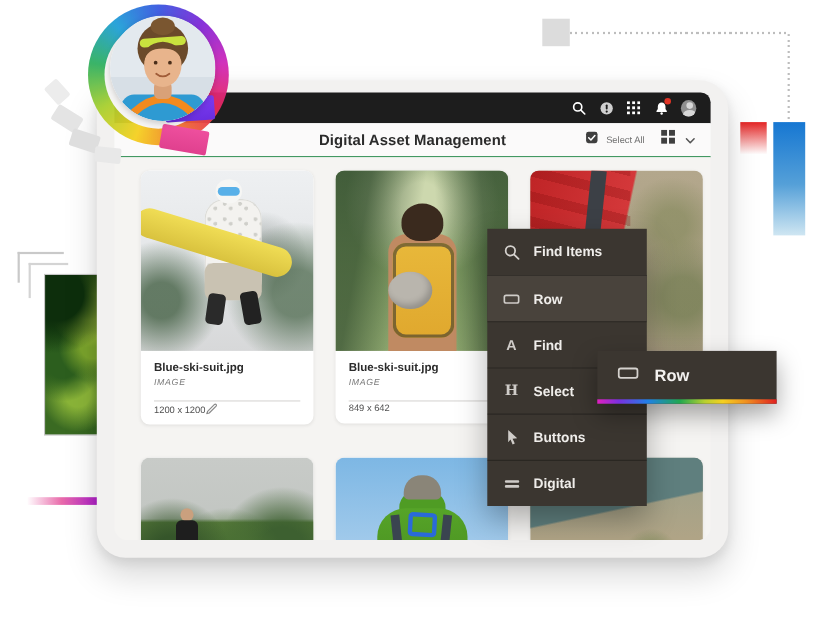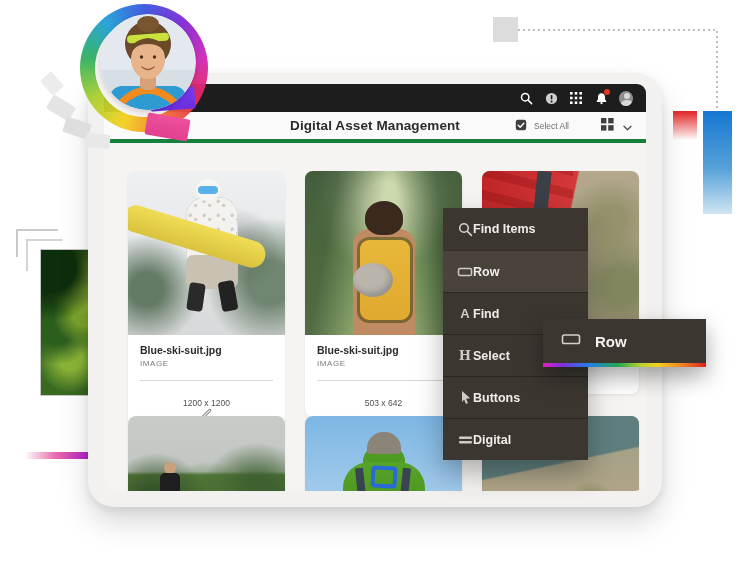--- a/index.html
+++ b/index.html
@@ -38,40 +38,40 @@
     box-shadow:0 16px 30px rgba(0,0,0,.15), 0 4px 10px rgba(0,0,0,.08); z-index:10; }
   .topbar { position:absolute; left:16px; top:11px; width:542px; height:28px; background:#1d1d1d;
     border-radius:9px 9px 0 0; display:flex; align-items:center; justify-content:flex-end; gap:11px; padding-right:13px; }
   .tb-icon { width:14px; height:14px; display:flex; align-items:center; justify-content:center; position:relative; }
   .badge { position:absolute; top:-2px; right:-2px; width:6px; height:6px; background:#e03426; border-radius:50%; }
   .avatar-chip { width:15px; height:15px; border-radius:50%; background:#8f8f8f; overflow:hidden; position:relative; }
   .avatar-chip::before { content:""; position:absolute; left:4.5px; top:2.5px; width:6px; height:6px; border-radius:50%; background:#d8d8d8; }
   .avatar-chip::after { content:""; position:absolute; left:1.5px; top:9.5px; width:12px; height:8px; border-radius:50%; background:#d8d8d8; }
 
   .toolbar { position:absolute; left:16px; top:39px; width:542px; height:31px; background:#fbfafa;
-    border-bottom:4px solid #15803d; display:flex; align-items:center; }
+    border-bottom:1px solid #15803d; display:flex; align-items:center; }
   .toolbar-title { position:absolute; left:0; right:0; text-align:center; font-size:13.5px; font-weight:bold; color:#2b2b2b; letter-spacing:.1px; }
   .toolbar-right { position:absolute; right:14px; display:flex; align-items:center; gap:7px; }
-  .select-all-label { font-size:8.5px; color:#6f6f6f; margin-right:25px; }
+  .select-all-label { font-size:8.5px; color:#6f6f6f; margin-right:8px; }
   .chev { margin-left:2px; }
 
   .content { position:absolute; left:16px; top:70px; width:542px; height:348px; background:#f5f4f2;
     overflow:hidden; border-radius:0 0 12px 12px; }
 
   
   .card { position:absolute; width:157px; background:#ffffff; border-radius:8px; overflow:hidden;
     box-shadow:0 1px 3px rgba(0,0,0,.07); }
   .card-img { width:157px; height:164px; position:relative; overflow:hidden; }
   .card-label { padding:9px 12px 9px 12px; }
   .card-name { font-size:10.5px; font-weight:bold; color:#2b2b2b; }
-  .card-type { font-size:8px; color:#7a7a7a; letter-spacing:.6px; margin-top:3px; }
+  .card-type { font-size:8px; color:#7a7a7a; letter-spacing:.6px; margin-top:3px;font-style:italic; }
   .card-div { border-top:1px solid #d8d6d4; margin-top:12px; }
-  .card-meta { display:flex; align-items:center; justify-content:space-between; margin-top:17px;flex-direction:column; }
+  .card-meta { display:flex; align-items:center; margin-top:1px; }
   .card-dims { font-size:8.5px; color:#4f4f4f; }
-  .r1 { top:28px; } .r2 { top:273px; }
+  .r1 { top:12px; } .r2 { top:273px; }
   .c1 { left:24px; } .c2 { left:201px; } .c3 { left:378px; }
 
   
   .scene-ski { background:
       radial-gradient(circle at 12% 72%, rgba(58,88,58,.75) 0 9%, transparent 30%),
       radial-gradient(circle at 90% 68%, rgba(66,96,66,.7) 0 12%, transparent 36%),
       radial-gradient(circle at 70% 48%, rgba(120,130,125,.5) 0 10%, transparent 30%),
       linear-gradient(180deg,#eef0f2 0%, #e3e5e7 55%, #d7d8d9 100%); }
   .ski-board { position:absolute; left:-8px; top:52px; width:148px; height:27px; border-radius:14px;
     background:linear-gradient(180deg,#f0dd55,#d9c23e); transform:rotate(17deg); }
@@ -128,21 +128,21 @@
       radial-gradient(circle at 70% 55%, rgba(90,120,60,.5) 0 6%, transparent 18%),
       radial-gradient(circle at 30% 70%, rgba(80,110,55,.5) 0 7%, transparent 20%),
       linear-gradient(168deg, #5f7f7e 0%, #5f7f7e 32%, rgba(95,127,126,0) 33%),
       linear-gradient(180deg,#9aa08a 0%, #b0a486 45%, #a89c7c 100%); }
 
   .pencil-icon svg { display:block; }
 
   
   .dropdown { position:absolute; left:443px; top:208px; width:145px; z-index:30;
     background:#3b3630; box-shadow:0 12px 26px rgba(0,0,0,.3); }
-  .menu-item { height:42px; display:flex; align-items:center; gap:0; padding:0 14px 0 14px;
+  .menu-item { height:42px; display:flex; align-items:center; gap:12px; padding:0 14px 0 14px;
     color:#efedea; font-size:12.5px; font-weight:bold; border-top:1px solid rgba(0,0,0,.28); cursor:default; }
   .menu-item:first-child { border-top:none; }
   .menu-item .mi-icon { width:16px; display:flex; align-items:center; justify-content:center; }
   .menu-item.highlight { background:#49433c; }
   .menu-spacer { flex:1; }
   .glyph-a { font-size:13px; font-weight:bold; color:#cfccc8; font-family:"Liberation Sans", sans-serif; }
   .glyph-h { font-size:13px; font-weight:bold; color:#cfccc8; font-family:"DejaVu Serif", serif; }
 
   
   .flyout { position:absolute; left:543px; top:319px; width:163px; height:48px; z-index:40;
@@ -289,21 +289,21 @@
           <div class="hike-body"></div>
             <div class="hike-pack"></div>
           <div class="hike-hair"></div>
             <div class="hike-hat"></div>
         </div>
         <div class="card-label">
           <div class="card-name">Blue-ski-suit.jpg</div>
           <div class="card-type">IMAGE</div>
           <div class="card-div"></div>
           <div class="card-meta">
-            <span class="card-dims">503 x 642</span>
+            <span class="card-dims">849 x 642</span>
           </div>
         </div>
       </div>
 
       <div class="card r1 c3">
         <div class="card-img scene-red">
           <div class="red-ridges"></div>
             <div class="red-strap"></div>
         </div>
         <div class="card-label">

